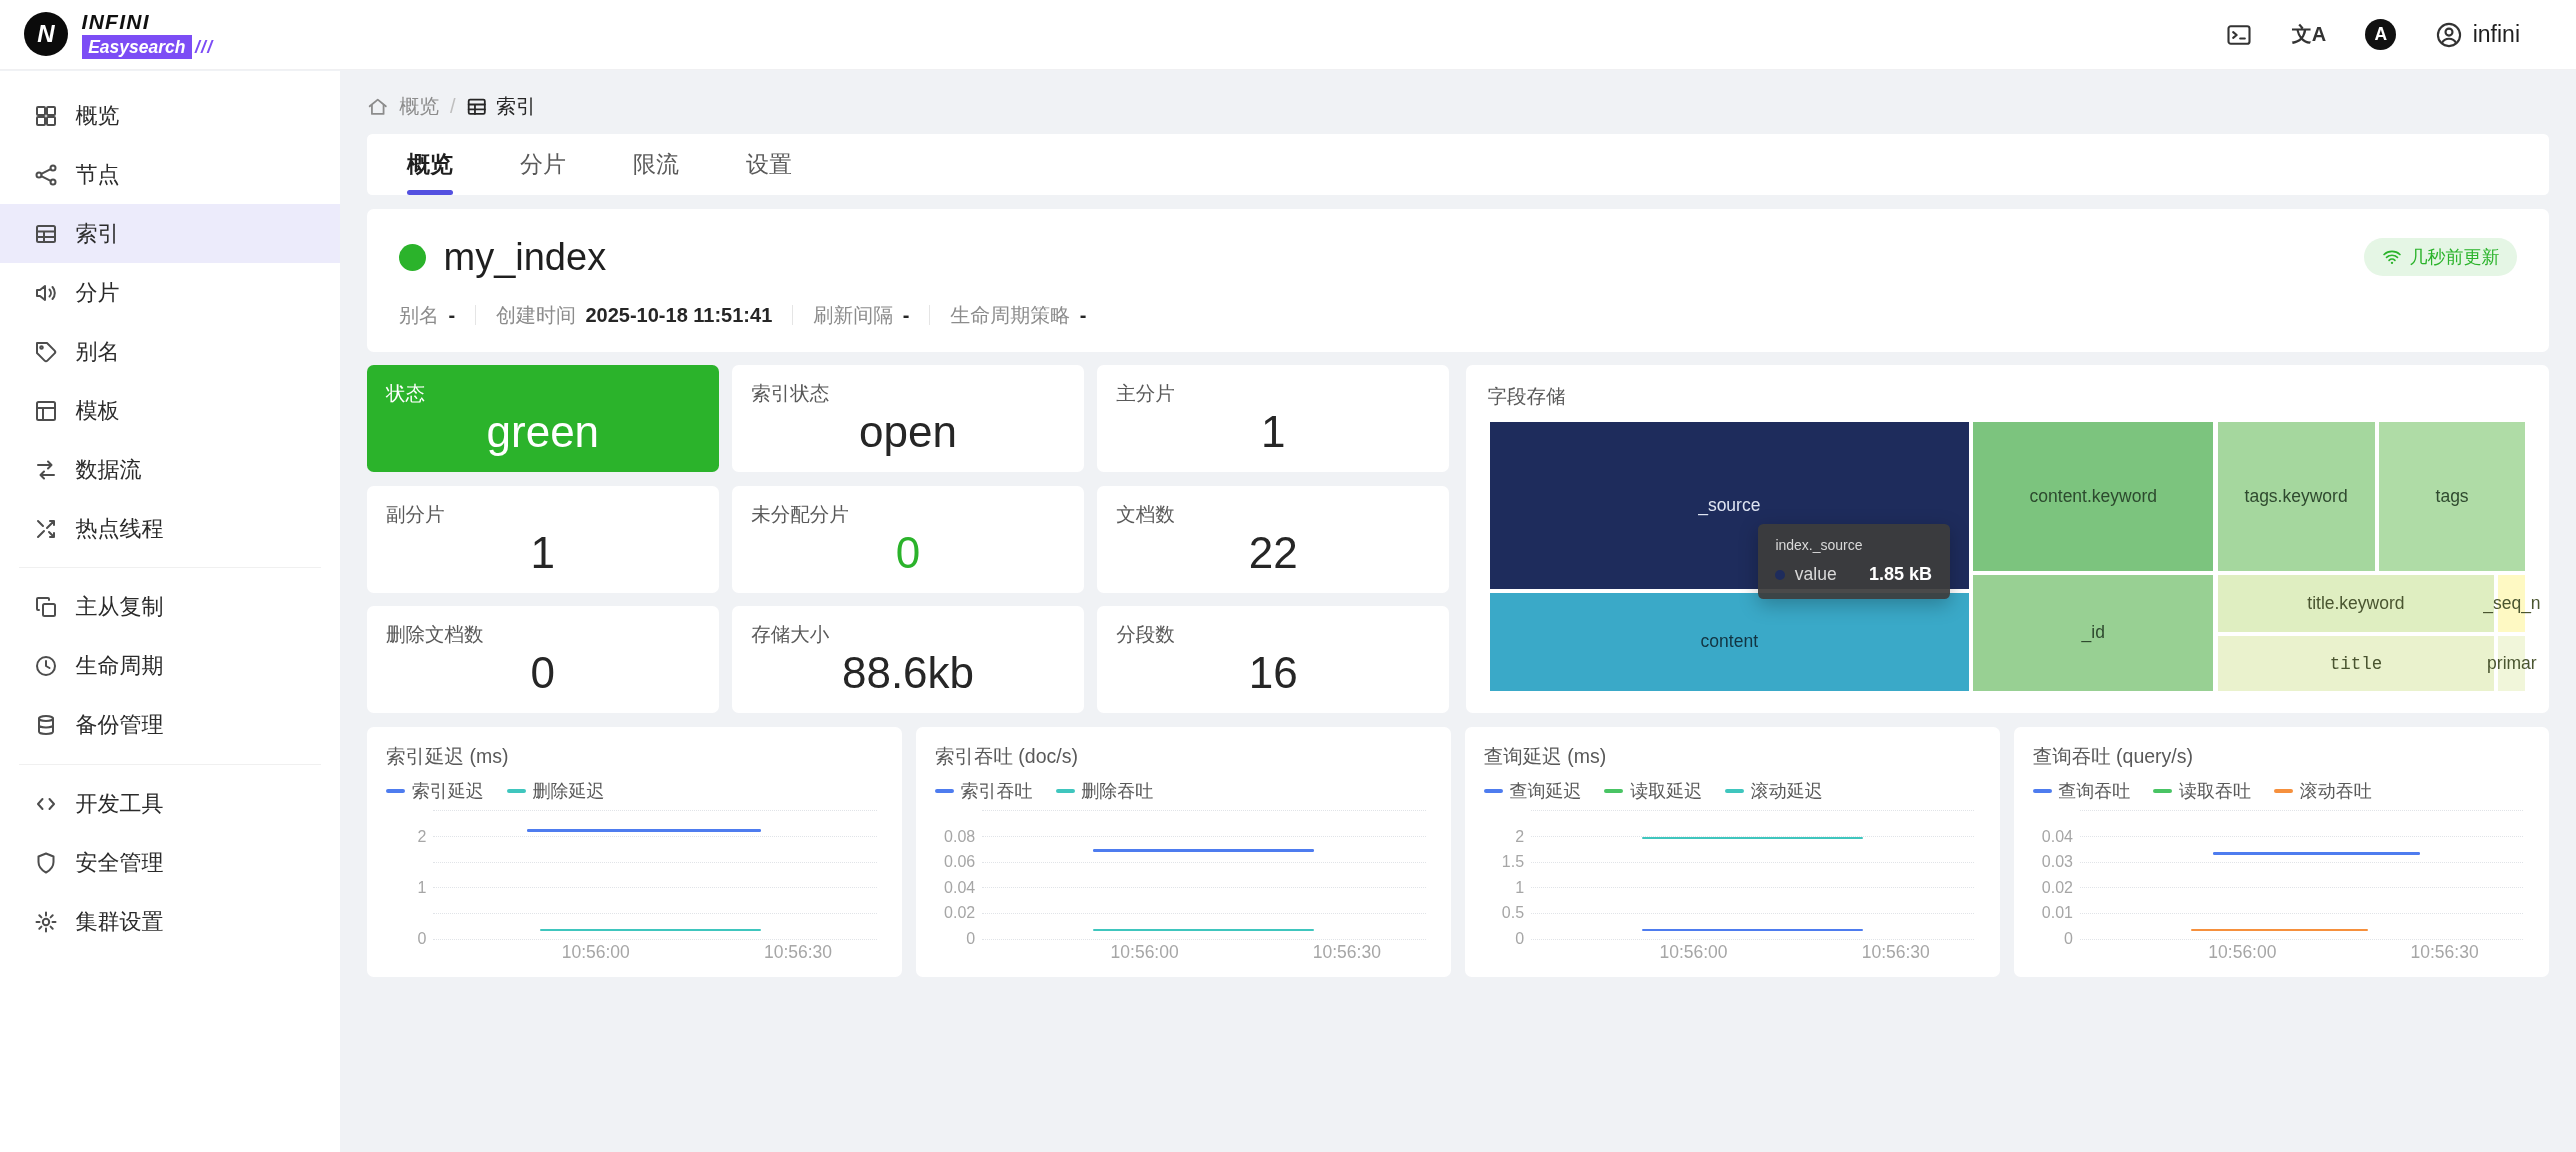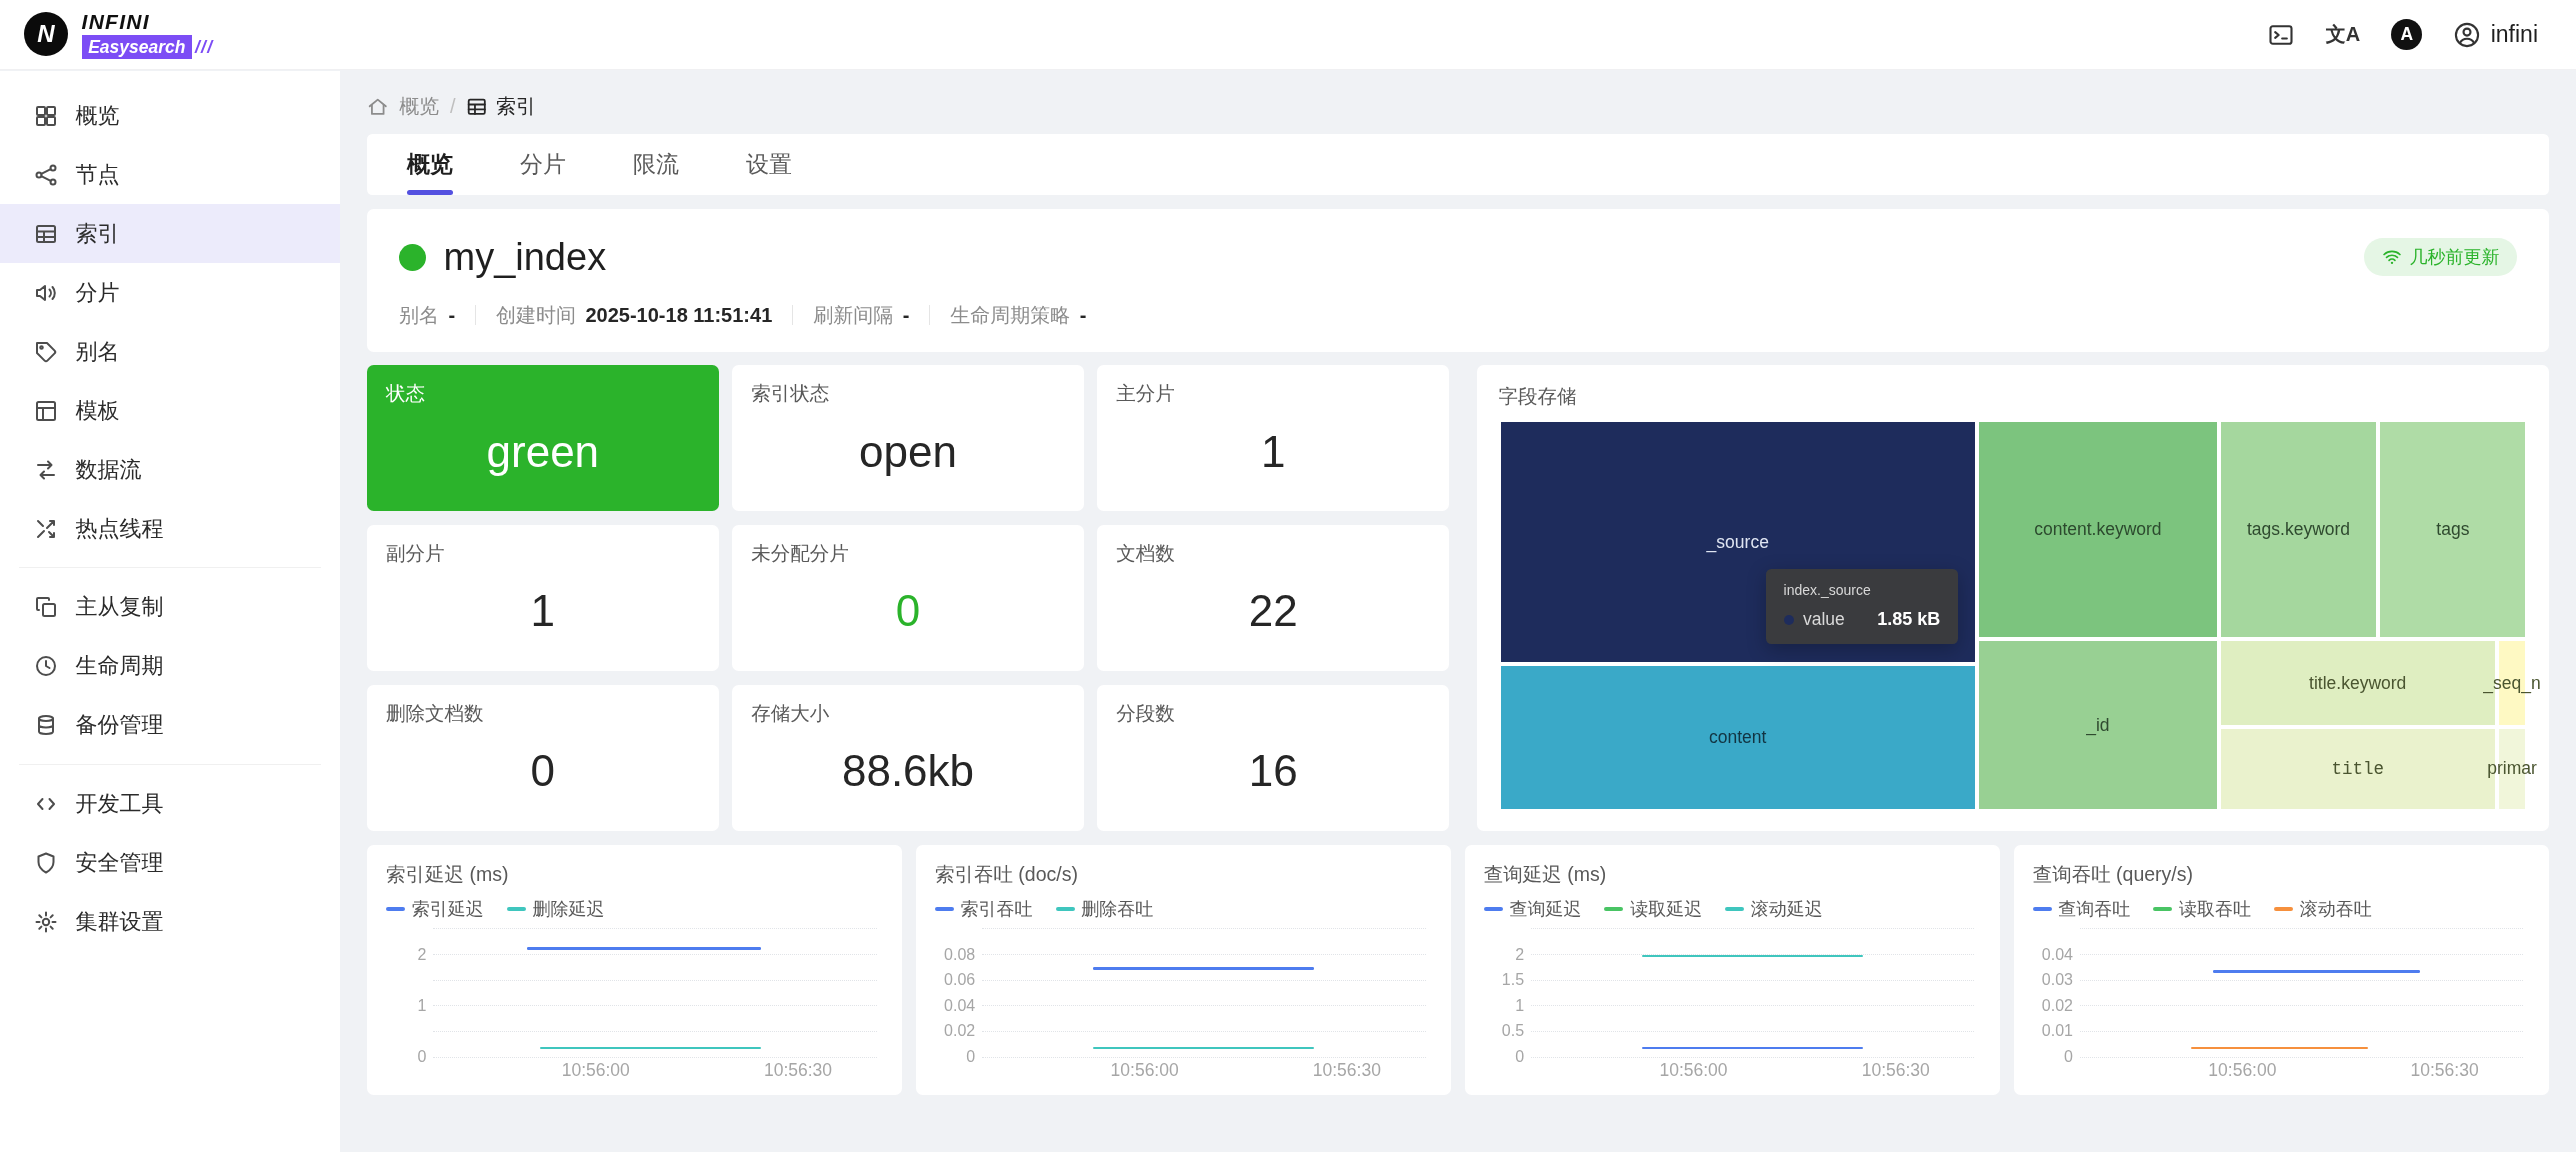--- a/index.html
+++ b/index.html
@@ -7,21 +7,21 @@
   body { font-family:"Liberation Sans","DejaVu Sans",sans-serif; background:#f0f2f5; color:#262626; position:relative; }
 
   
   .header { position:absolute; top:0; left:0; right:0; height:70px; background:#fff; border-bottom:0.7px solid #f0f0f2; display:flex; align-items:center; z-index:5; }
   .brand { width:340px; display:flex; align-items:center; gap:13.5px; padding-left:24px; }
   .logo-circle { width:44px; height:44px; border-radius:50%; background:#0b0b0b; color:#fff; display:flex; align-items:center; justify-content:center; font-style:italic; font-weight:900; font-size:24px; }
   .brand-line1 { font-size:21px; font-weight:800; font-style:italic; letter-spacing:1.3px; color:#101010; }
   .brand-line2-row { display:flex; align-items:center; margin-top:1.3px; }
   .brand-line2 { color:#fff; font-size:17.5px; font-style:italic; font-weight:700; padding:1.3px 6.7px; }
   .brand-slashes { color:#7c4df5; font-style:italic; font-weight:900; font-size:17.5px; margin-left:2.7px; letter-spacing:1.3px; }
-  .header-right { margin-left:auto; display:flex; gap:31px; padding-right:38px; }
+  .header-right { margin-left:auto; display:flex; gap:39px; padding-right:56px; }
   .hicon { display:inline-flex; align-items:center; justify-content:center; color:#333; }
   .hicon svg { width:28px; height:28px; }
   .translate { font-size:20px; font-weight:600; color:#333; }
   .theme-circle { width:31px; height:31px; border-radius:50%; background:#111; color:#fff; display:flex; align-items:center; justify-content:center; font-size:17.5px; font-weight:700; }
   .user-wrap { display:flex; align-items:center; gap:9.4px; }
   .username { font-size:23px; color:#1f1f1f; }
 
   
   .sidebar { position:absolute; left:0; top:71px; bottom:0; width:340px; background:#fff; padding-top:15px; }
   .side-item { height:59px; display:flex; align-items:center; gap:17.5px; padding-left:34px; font-size:22px; color:#2b2b2b; cursor:pointer; }
@@ -47,21 +47,21 @@
   .title-row { display:flex; align-items:center; }
   .health-dot { width:27px; height:27px; border-radius:50%; }
   .index-name { font-size:38px; font-weight:500; color:#1f1f1f; margin-left:17.5px; }
   .updated-badge { margin-left:auto; background:#e5f6e5; color:#2bb32b; border-radius:672px; padding:6.7px 17.5px; display:flex; align-items:center; gap:8px; font-size:18px; }
   .updated-badge svg { width:20px; height:20px; }
   .meta-row { display:flex; align-items:center; gap:20px; margin-top:23px; font-size:20px; }
   .meta-label { color:#8c8c8c; }
   .meta-value { color:#262626; font-weight:600; margin-left:9.4px; }
   .meta-sep { width:0; height:20px; border-left:0.7px solid #e5e5e5; }
 
-  .dashboard { display:flex; gap:28px; height:466px; margin-bottom:13.5px; }
+  .dashboard { display:flex; gap:17px; height:348px; margin-bottom:13.5px; }
   .stats-grid { width:1082px; display:grid; grid-template-columns:repeat(3,1fr); grid-template-rows:repeat(3,1fr); gap:13.5px; }
   .stat-card { background:#fff; border-radius:6.7px; padding:15px 19px; display:flex; flex-direction:column; }
   .stat-label { font-size:19.5px; color:#595959; }
   .stat-value { flex:1; display:flex; align-items:center; justify-content:center; font-size:44px; font-weight:500; color:#262626; }
   .stat-card.green-card .stat-label { color:#fff; }
   .stat-card.green-card .stat-value { color:#fff; }
   .text-green { color:#2bb32b !important; }
 
   .treemap-card { flex:1; background:#fff; border-radius:6.7px; padding:17.5px 21.5px 20px; display:flex; flex-direction:column; }
   .treemap-title { font-size:19.5px; color:#595959; margin-bottom:10.8px; }

